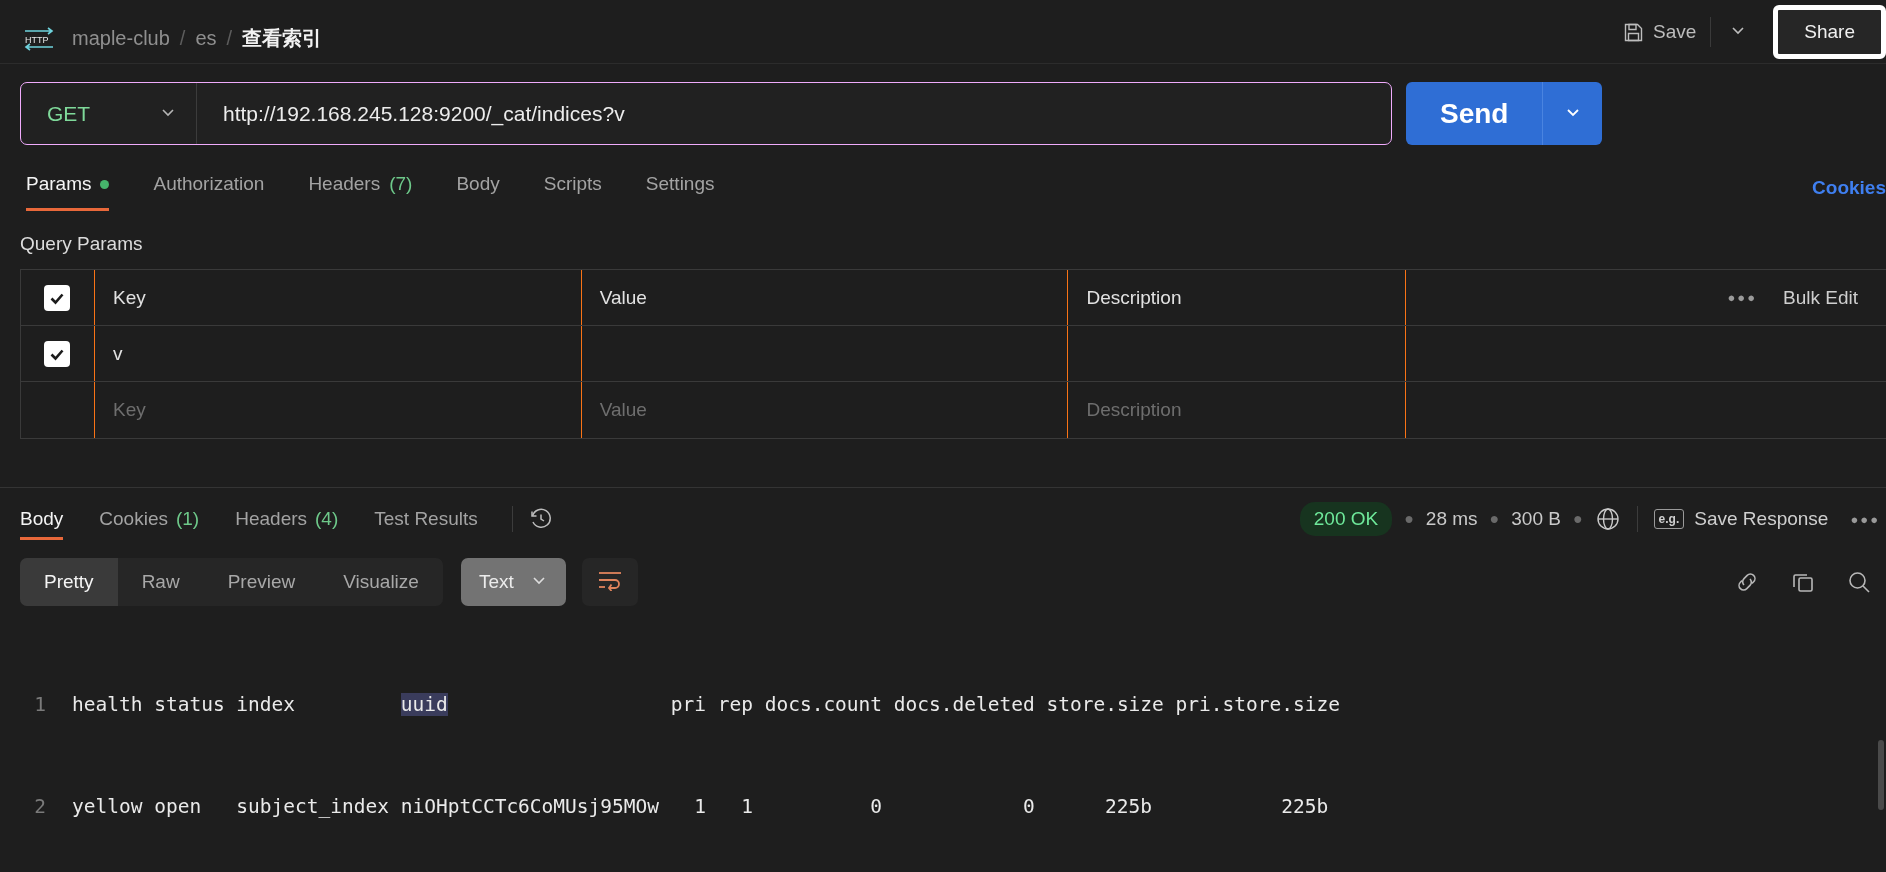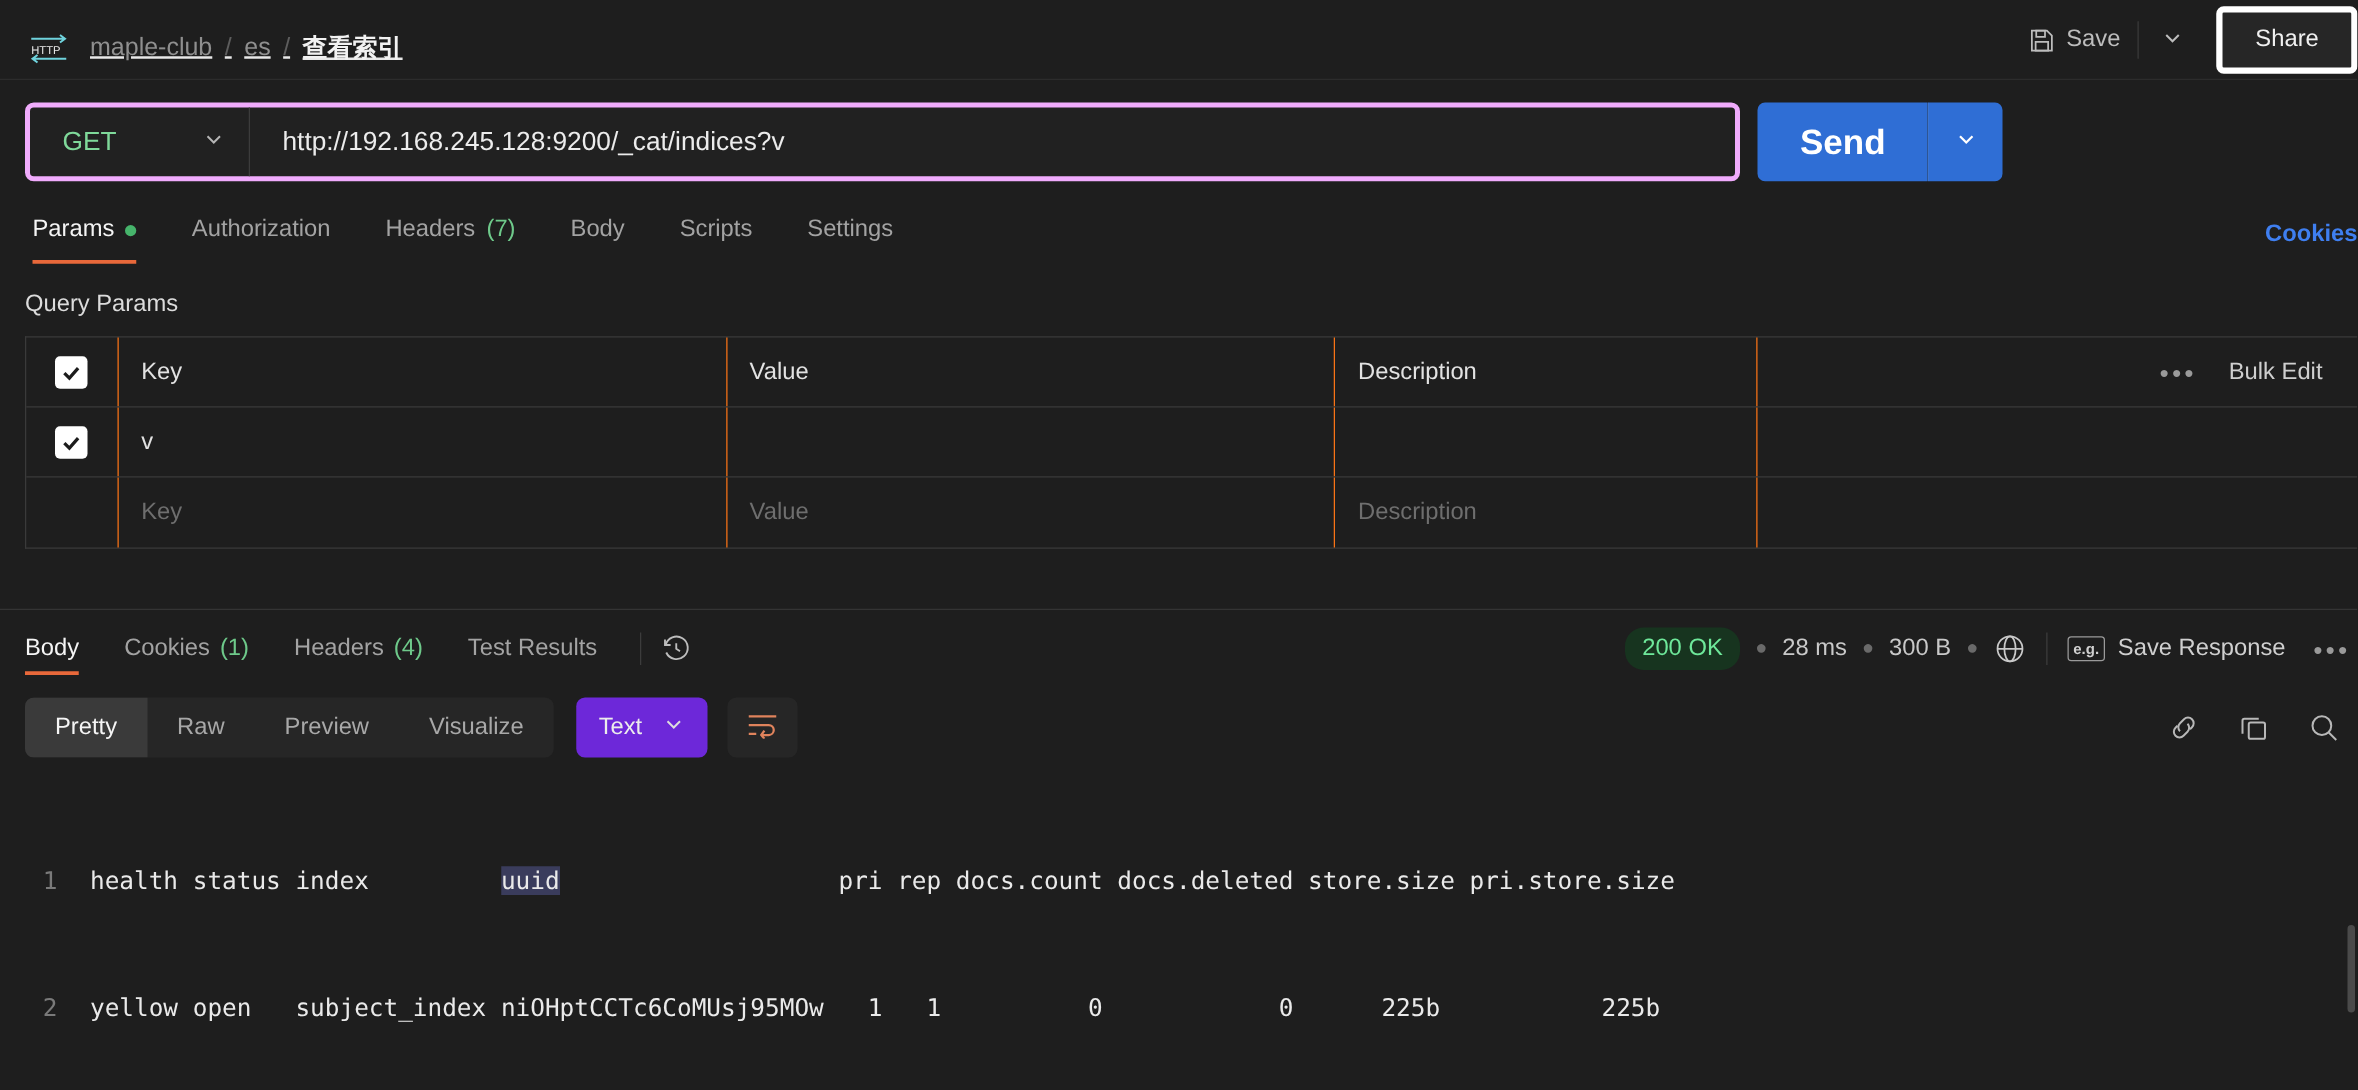--- a/index.html
+++ b/index.html
@@ -10,21 +10,20 @@
     color: #e8e8e8;
     overflow: hidden;
   }
   .app { position: relative; width: 1886px; height: 872px; background:#1e1e1e; }
 
   
   .header {
     height: 64px; display: flex; align-items: center;
     padding: 14px 0 0 22px; border-bottom: 1px solid #2c2c2c;
     position: relative;
-    text-decoration: underline;
   }
   .http-icon { width: 34px; height: 26px; margin-right: 16px; flex: none; }
   .breadcrumb { display: flex; align-items: center; gap: 10px; font-size: 20px; }
   .crumb { color: #8f8f8f; }
   .crumb-sep { color: #5d5d5d; }
   .crumb-current { color: #f2f2f2; font-weight: bold; }
   .header-right {
     position: absolute; right: 0; top: 0; height: 64px;
     display: flex; align-items: center; gap: 0;
   }
@@ -37,21 +36,21 @@
   .chev-btn { padding: 8px 14px; color: #bdbdbd; display:flex; align-items:center; }
   .share-btn {
     margin-left: 12px; border: 5px solid #ffffff; border-radius: 6px;
     padding: 11px 26px; font-size: 19px; color: #f0f0f0; background: #262626;
   }
 
   
   .urlbar-row { display: flex; align-items: center; padding: 18px 0 18px 20px; gap: 0; }
   .url-wrap {
     flex: none; width: 1372px; height: 63px;
-    border: 4px solid #f0abfc; border-radius: 7px; background: #212121;
+    border: 1px solid #f0abfc; border-radius: 7px; background: #212121;
     display: flex; align-items: center;
   }
   .method {
     width: 176px; height: 100%; display: flex; align-items: center;
     justify-content: space-between; padding: 0 18px 0 26px;
     border-right: 1px solid #3c3c3c;
   }
   .method-label { color: #7fd99a; font-size: 21px; }
   .url-text { padding-left: 26px; font-size: 21px; color: #ececec; white-space: nowrap; }
   .send-btn {
@@ -139,21 +138,21 @@
     padding: 2px 4px; color: #d0d0d0; font-weight: bold; margin-right: 10px;
   }
   .save-resp { color: #cfcfcf; font-size: 19px; }
 
   
   .viewer-bar { display: flex; align-items: center; padding: 0 20px; height: 64px; position: relative; gap: 0; }
   .seg-group { display: flex; background: #262626; border-radius: 7px; overflow: hidden; height: 48px; }
   .seg { font-size: 19px; color: #a8a8a8; padding: 0 24px; display: flex; align-items: center; }
   .seg.active { background: #3a3a3a; color: #f5f5f5; }
   .fmt-select {
-    margin-left: 18px; background: #6d28d9; border-radius: 7px; height: 48px;
+    margin-left: 18px; background: #737373; border-radius: 7px; height: 48px;
     display: flex; align-items: center; gap: 16px; padding: 0 18px;
     font-size: 19px; color: #ececec;
   }
   .wrap-btn {
     margin-left: 16px; background: #262626; border-radius: 7px; height: 48px; width: 56px;
     display: flex; align-items: center; justify-content: center;
   }
   .viewer-right { position: absolute; right: 14px; top: 0; height: 64px; display: flex; align-items: center; gap: 30px; }
   .vicon { width: 26px; height: 26px; color: #b8b8b8; }
 

